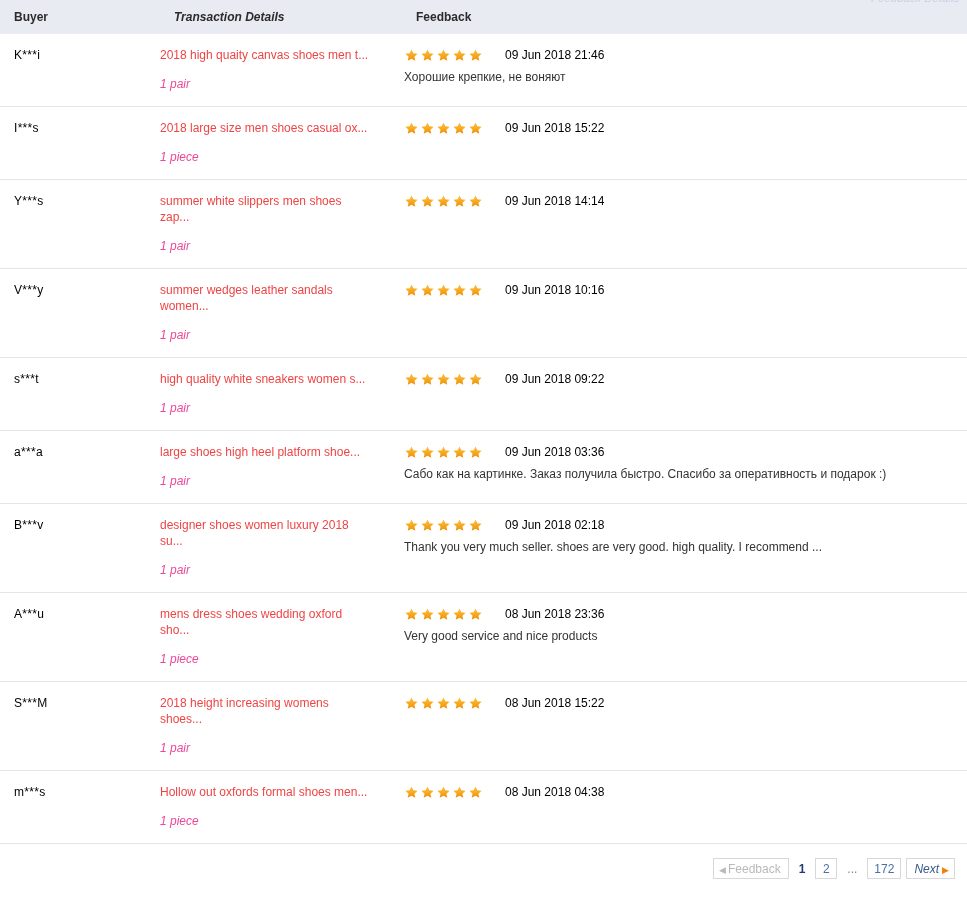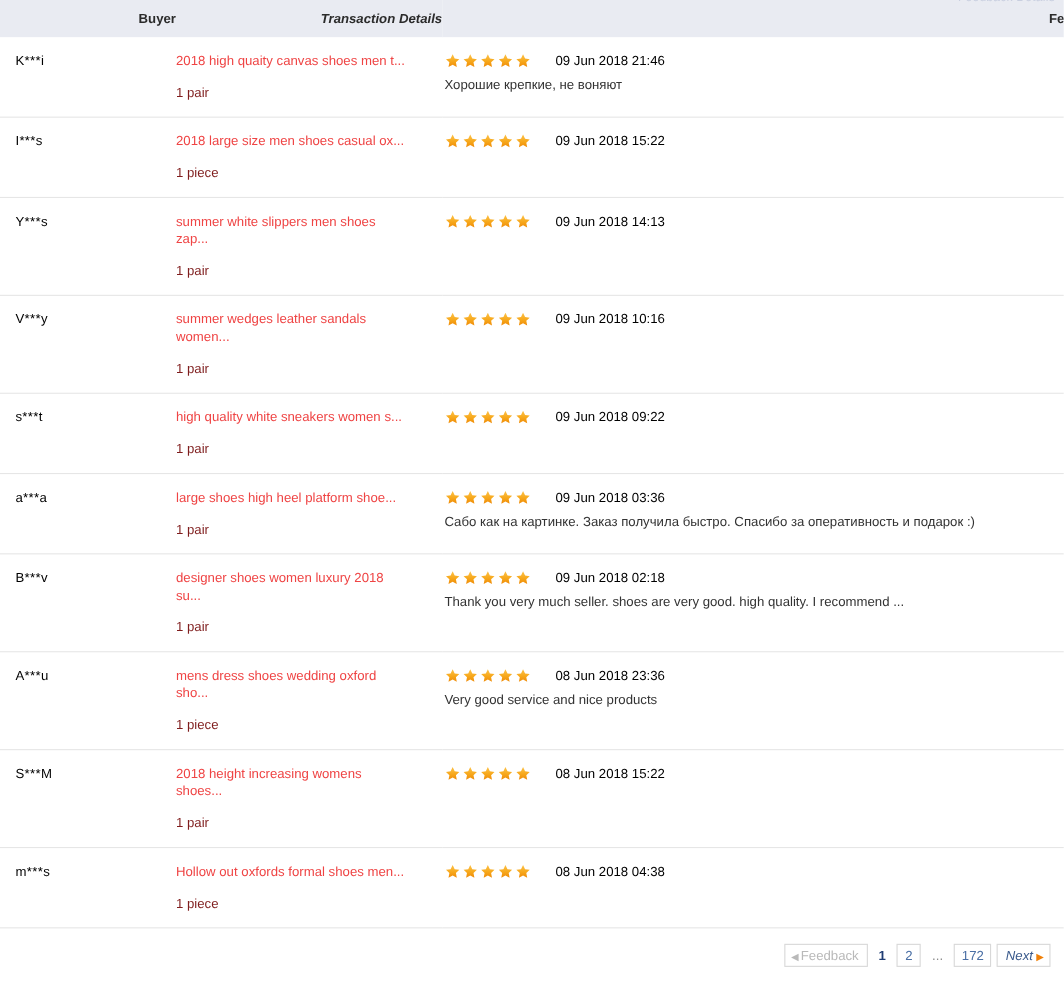--- a/index.html
+++ b/index.html
@@ -49,21 +49,21 @@
     width: 967px;
     border-collapse: collapse;
     table-layout: fixed;
   }
 
   thead th {
     background: #e9ebf2;
     color: #2b2b2b;
     font-weight: bold;
     font-size: 12px;
-    text-align: right;
+    text-align: left;
     height: 34px;
     padding: 0 0 0 14px;
     vertical-align: middle;
     border: none;
     margin-top: 16px;
   }
   th.col-buyer      { width: 146px; }
   th.col-details    { width: 228px; font-style: italic; }
   th.col-feedback   { width: 593px; }
 
@@ -88,23 +88,24 @@
   .product-link {
     display: block;
     color: #ef4444;
     text-decoration: none;
     font-size: 12px;
     line-height: 16px;
     max-width: 212px;
   }
   .qty {
     margin-top: 13px;
-    color: #7f1d1d;
+    color: #ec4899;
     font-size: 12px;
     line-height: 16px;
+    font-style: italic;
   }
 
   .cell-feedback {
     padding: 13px 10px 14px 2px;
   }
   .rating-line {
     display: flex;
     align-items: center;
     height: 16px;
   }
@@ -400,21 +401,21 @@
                     <defs>
                       <linearGradient id="sg4" x1="0" y1="0" x2="0" y2="1">
                         <stop offset="0%" stop-color="#fcc24a"></stop>
                         <stop offset="55%" stop-color="#f7a81b"></stop>
                         <stop offset="100%" stop-color="#ef8b08"></stop>
                       </linearGradient>
                     </defs>
                     <path fill="url(#sg4)" d="M12 2.2l2.95 6.17 6.75.86-4.95 4.66 1.28 6.7L12 17.3l-6.03 3.29 1.28-6.7L2.3 9.23l6.75-.86z"></path>
                   </svg>
                 </span>
-                <span class="date">09 Jun 2018 14:13</span>
+                <span class="date">09 Jun 2018 14:14</span>
               </div>
             </div>
           </td>
         </tr>
         <tr>
           <td>
             <div class="cell-buyer">V***y</div>
           </td>
           <td>
             <div class="cell-details">

